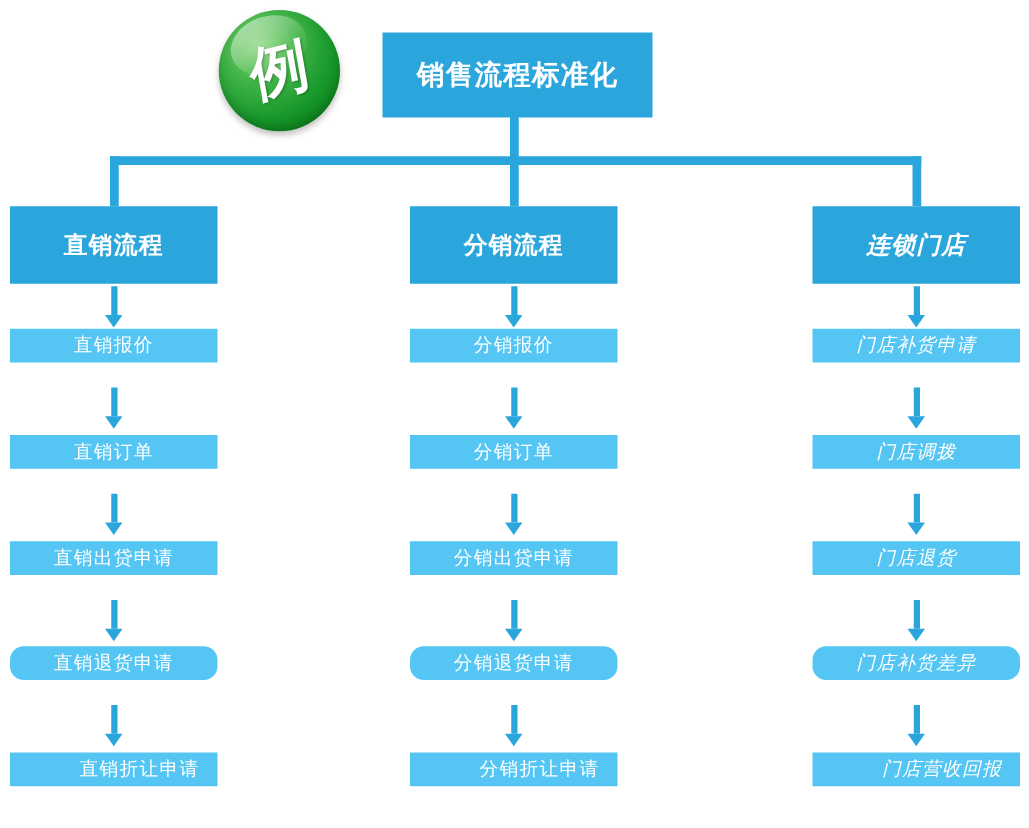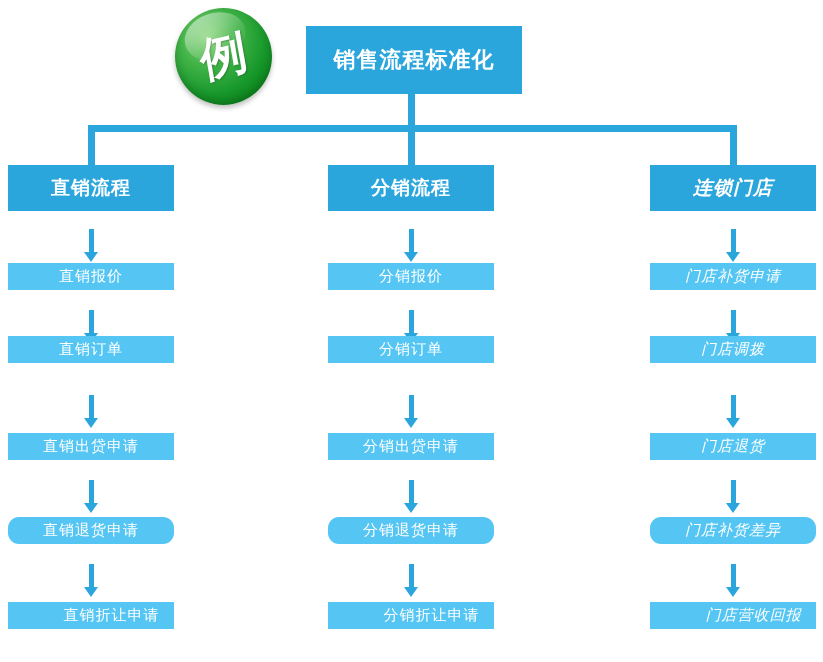--- a/index.html
+++ b/index.html
@@ -34,41 +34,41 @@
   
   .node{
     position:absolute;display:flex;align-items:center;justify-content:center;
     color:var(--white);text-align:center;letter-spacing:1px;
   }
   .node.root{
     left:293px;top:26px;width:216px;height:68px;
     background:var(--primary);font-size:22px;font-weight:700;margin-left:13px;
   }
   .node.header{
-    left:0;top:165px;width:166px;height:46px;
+    left:0;top:165px;width:166px;height:62px;
     background:var(--primary);font-size:19px;font-weight:600;
   }
   .node.item{
     left:0;width:166px;height:27px;
     background:var(--light);font-size:15px;font-weight:400;
   }
 
   
   .line{position:absolute;background:var(--primary);}
   .line.h{left:88px;top:125px;width:649px;height:7px;}
   .line.v-root{left:408px;top:93px;width:7px;height:72px;}
   .line.v-left{left:88px;top:125px;width:7px;height:40px;}
   .line.v-right{left:730px;top:125px;width:7px;height:40px;}
 
   
   .col{position:absolute;top:0;width:166px;height:662px;}
   .col.c1{left:8px;}
   .col.c2{left:328px;}
   .col.c3{left:650px;font-style:italic;}
-  .t1{top:263px;} .t2{top:336px;align-items:center;} .t3{top:433px;} .t4{top:517px;border-radius:11px;} .t5{top:602px;padding-left:41px;}
+  .t1{top:263px;} .t2{top:348px;align-items:center;} .t3{top:433px;} .t4{top:517px;border-radius:11px;} .t5{top:602px;padding-left:41px;}
 
   
   .arrow{
     position:absolute;left:50%;transform:translateX(-50%);
     display:flex;flex-direction:column;align-items:center;
   }
   .a1{top:229px;} .a2{top:310px;} .a3{top:395px;} .a4{top:480px;} .a5{top:564px;}
   .arrow .stem{width:5px;height:23px;background:var(--primary);}
   .arrow .head{
     width:0;height:0;

